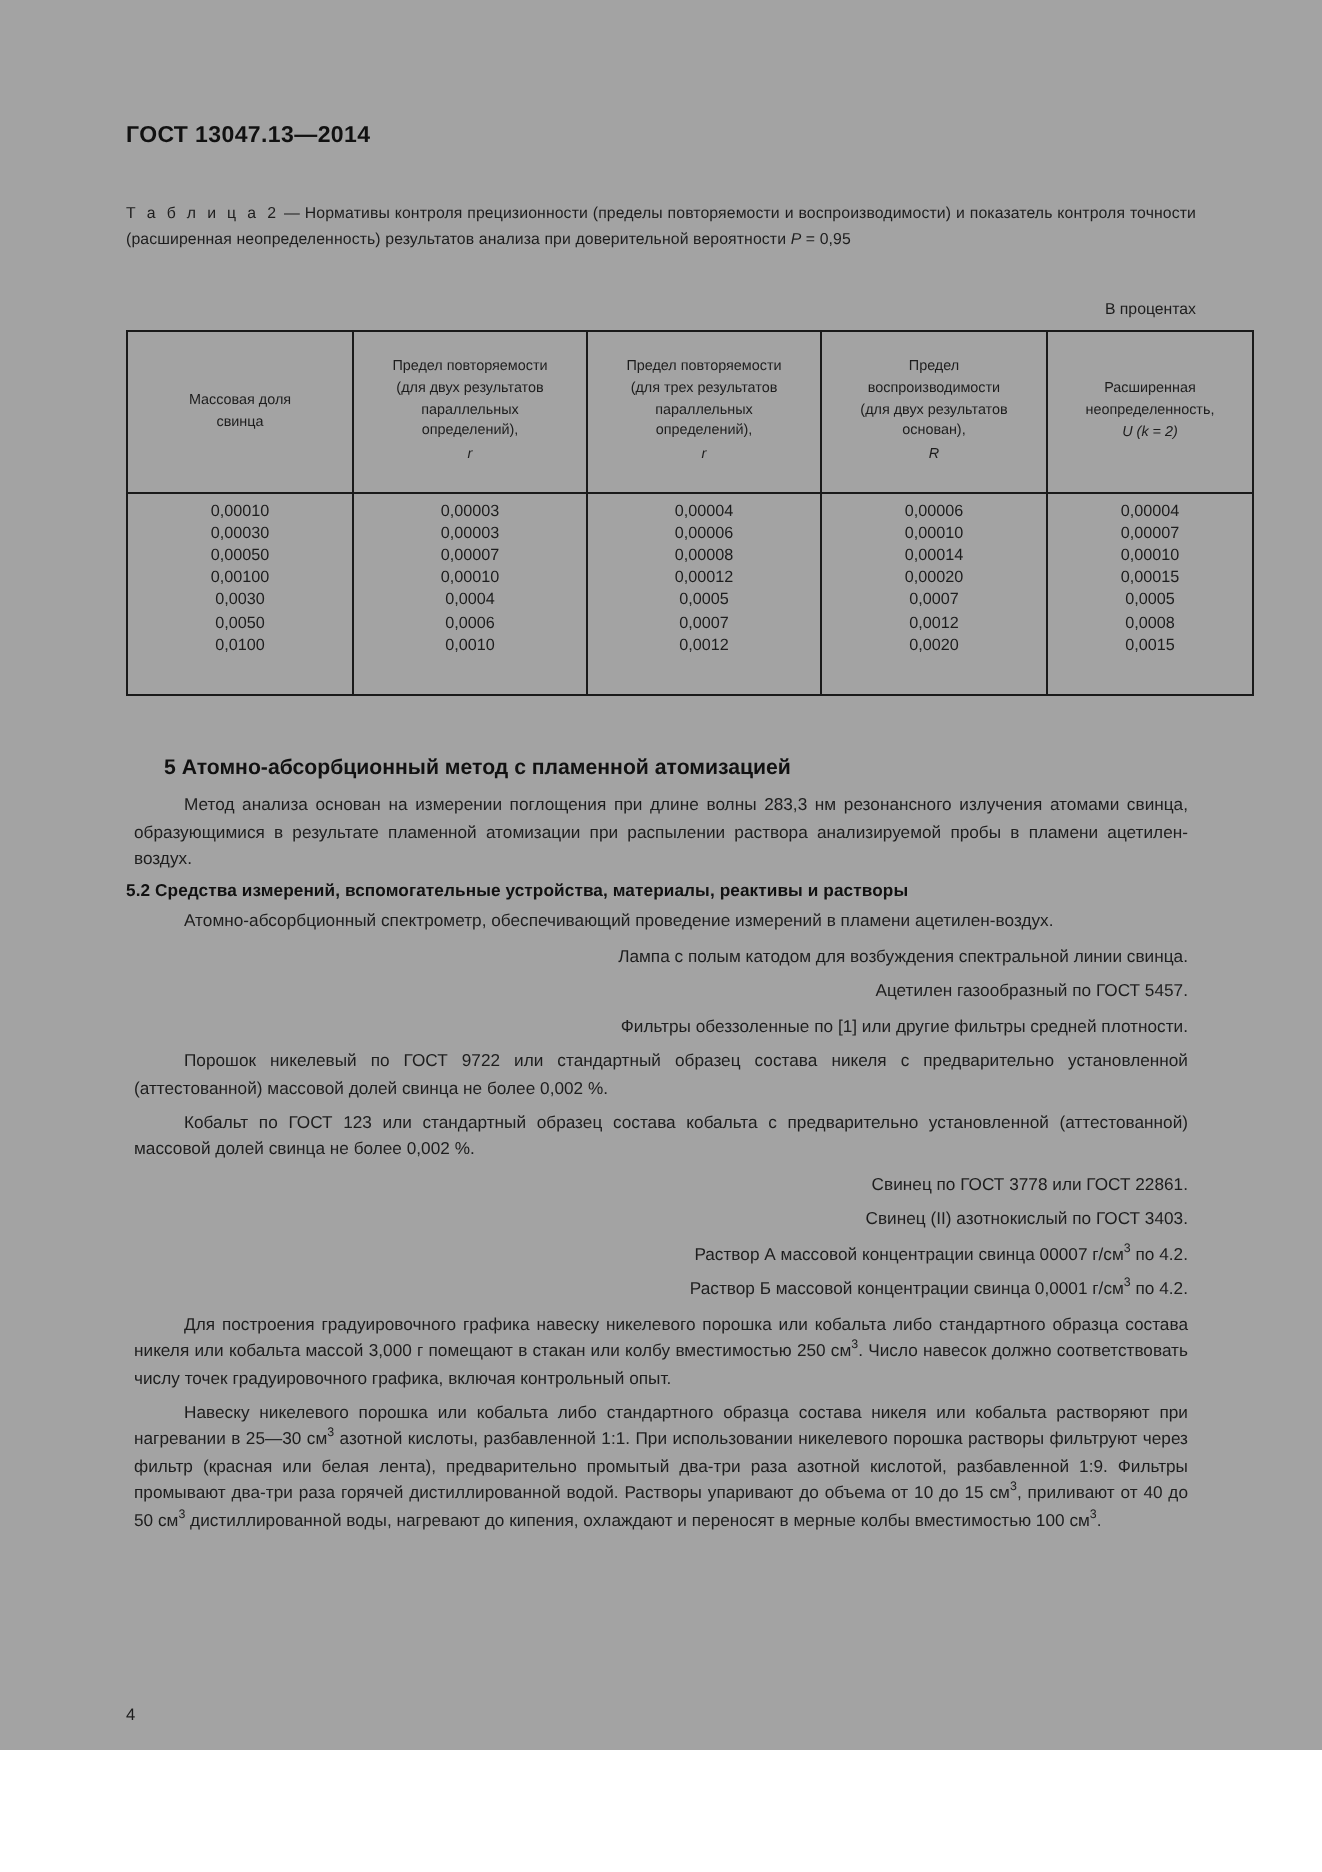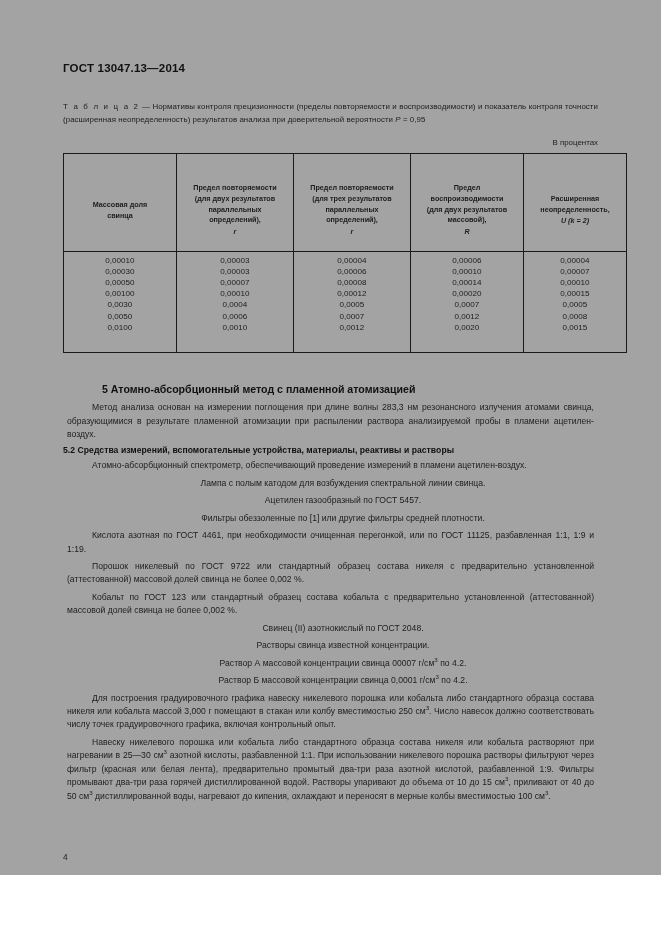--- a/index.html
+++ b/index.html
@@ -44,21 +44,21 @@
     color: #1d1d1d;
     letter-spacing: 0.06px;
   }
   .sp-word {
     letter-spacing: 1.6px;
   }
   .ital {
     font-style: italic;
   }
   .units-note {
-    margin-top: 11px;
+    margin-top: 23px;
     font-size: 7.9px;
     text-align: right;
     color: #1d1d1d;
   }
 
   
   table.norm {
     margin-top: 6px;
     width: 518px;
     border-collapse: collapse;
@@ -67,24 +67,23 @@
   table.norm th,
   table.norm td {
     border: 0.8px solid #1a1a1a;
     text-align: center;
     vertical-align: middle;
     font-weight: normal;
   }
   table.norm thead th {
     font-size: 7.2px;
     line-height: 1.5;
-    padding: 24px 4px 7px;
+    padding: 7px 4px 7px;
     height: 66px;
     color: #1d1d1d;
-    font-weight: bold;
   }
   table.norm thead th .hdr-sym {
     font-style: italic;
     display: block;
     margin-top: 1px;
   }
   table.norm tbody td {
     font-size: 8.1px;
     border-left: 0.8px solid #1a1a1a;
     border-right: 0.8px solid #1a1a1a;
@@ -112,21 +111,21 @@
   h2.sec-main {
     font-size: 10.6px;
     font-weight: bold;
     line-height: 1.52;
     margin: 0;
     padding: 0;
     color: #111;
   }
   .sec-main-wrap {
     margin-top: 28px;
-    margin-left: 39px;
+    margin-left: 19px;
   }
   h3.sub {
     font-size: 8.6px;
     font-weight: bold;
     margin: 0;
     padding: 0;
     color: #111;
     letter-spacing: 0.05px;
   }
   .sub-51  { margin-top: 22px;  margin-left: 25px; }
@@ -138,21 +137,21 @@
     font-size: 8.6px;
     line-height: 1.565;
     margin: 4px;
     padding: 0;
     text-align: justify;
     text-indent: 25px;
     color: #1d1d1d;
     letter-spacing: 0.01px;
   }
   p.body.tight {
-    text-align: center;
+    text-align: right;
   }
   .p-gap  { margin-top: 8px; }
   sup {
     font-size: 6.2px;
     vertical-align: super;
     line-height: 0;
   }
 
   
   .folio {
@@ -195,21 +194,21 @@
             <span>Предел повторяемости</span><br>
             <span>(для трех результатов</span><br>
             <span>параллельных</span><br>
             <span>определений),</span>
             <span class="hdr-sym">r</span>
           </th>
           <th>
             <span>Предел</span><br>
             <span>воспроизводимости</span><br>
             <span>(для двух результатов</span><br>
-            <span>массовой),</span>
+            <span>основан),</span>
             <span class="hdr-sym">R</span>
           </th>
           <th>
             <span>Расширенная</span><br>
             <span>неопределенность,</span>
             <span class="hdr-sym">U (k = 2)</span>
           </th>
         </tr>
       </thead>
       <tbody>
@@ -269,25 +268,24 @@
       <h2 class="sec-main">5  Атомно-абсорбционный метод с пламенной атомизацией</h2>
     </div>
 
     <p class="body p-gap">Метод анализа основан на измерении поглощения при длине волны 283,3 нм резонансного излучения атомами свинца, образующимися в результате пламенной атомизации при распылении раствора анализируемой пробы в пламени ацетилен-воздух.</p>
 
     <h3 class="sub sub-52">5.2  Средства измерений, вспомогательные устройства, материалы, реактивы и растворы</h3>
     <p class="body p-gap">Атомно-абсорбционный спектрометр, обеспечивающий проведение измерений в пламени ацетилен-воздух.</p>
     <p class="body tight">Лампа с полым катодом для возбуждения спектральной линии свинца.</p>
     <p class="body tight">Ацетилен газообразный по ГОСТ 5457.</p>
     <p class="body tight">Фильтры обеззоленные по [1] или другие фильтры средней плотности.</p>
-    <p class="body">Кислота азотная по ГОСТ 4461, при необходимости очищенная перегонкой, или по ГОСТ 11125, разбавленная 1:1, 1:9 и 1:19.</p>
     <p class="body">Порошок никелевый по ГОСТ 9722 или стандартный образец состава никеля с предварительно установленной (аттестованной) массовой долей свинца не более 0,002 %.</p>
     <p class="body">Кобальт по ГОСТ 123 или стандартный образец состава кобальта с предварительно установленной (аттестованной) массовой долей свинца не более 0,002 %.</p>
-    <p class="body tight">Свинец (II) азотнокислый по ГОСТ 2048.</p>
-    <p class="body tight">Растворы свинца известной концентрации.</p>
+    <p class="body tight">Свинец по ГОСТ 3778 или ГОСТ 22861.</p>
+    <p class="body tight">Свинец (II) азотнокислый по ГОСТ 3403.</p>
     <p class="body tight">
       <span>Раствор А массовой концентрации свинца 00007 г/см</span><sup>3</sup><span> по 4.2.</span>
     </p>
     <p class="body tight">
       <span>Раствор Б массовой концентрации свинца 0,0001 г/см</span><sup>3</sup><span> по 4.2.</span>
     </p>
 
     <p class="body p-gap">
       <span>Для построения градуировочного графика навеску никелевого порошка или кобальта либо стандартного образца состава никеля или кобальта массой 3,000 г помещают в стакан или колбу вместимостью 250 см</span><sup>3</sup><span>. Число навесок должно соответствовать числу точек градуировочного графика, включая контрольный опыт.</span>
     </p>

